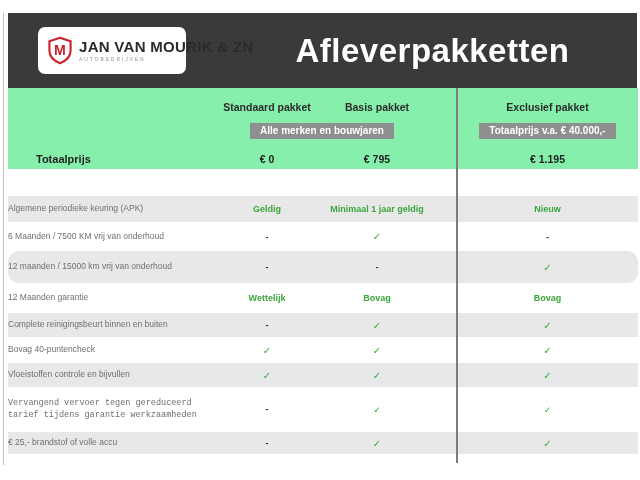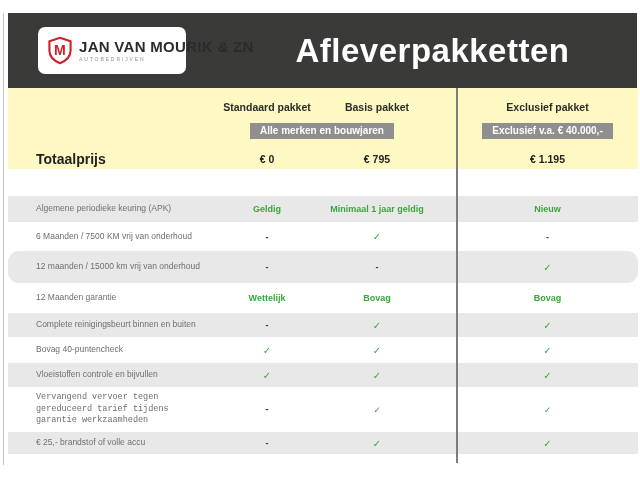--- a/index.html
+++ b/index.html
@@ -18,45 +18,45 @@
   .logo-sub{font-size:5px;color:#9a8f8f;letter-spacing:1.9px;margin-top:1px;white-space:nowrap;}
   .page-title{position:absolute;left:240px;right:20px;top:0;height:75px;margin:0;
               display:flex;align-items:center;justify-content:center;
               color:#ffffff;font-size:33px;font-weight:bold;letter-spacing:.5px;}
 
   
   .table{position:absolute;left:8px;top:88px;width:630px;}
   .grid{display:grid;grid-template-columns:204px 110px 110px 25px 181px;align-items:center;}
   .cell-c{text-align:center;}
 
-  .head-band{background:#fef9c3;height:81px;padding-top:10px;box-sizing:border-box;}
+  .head-band{background:#86efac;height:81px;padding-top:10px;box-sizing:border-box;}
   .hdr-row{height:18px;}
   .hdr{font-size:10.5px;font-weight:bold;color:#2b2b2b;}
   .badge-row{height:20px;margin-top:3px;}
   .badge-span{grid-column:2 / 4;text-align:center;}
   .badge{display:inline-block;background:#8f8f8f;color:#ffffff;font-size:10px;font-weight:bold;
          padding:3px 10px 3px;line-height:1;}
   .totals-row{height:20px;margin-top:10px;}
-  .totals-label{font-size:14px;font-weight:bold;color:#222;padding-left:28px;}
+  .totals-label{font-size:11px;font-weight:bold;color:#222;padding-left:28px;}
   .total-val{font-size:10.5px;font-weight:bold;color:#222;}
 
   .band-gap{height:27px;background:#ffffff;}
 
   .row{background:#ffffff;}
   .row.alt{background:#e8e8e8;}
   .row:nth-child(1){height:26px;}
   .row:nth-child(2){height:29px;}
   .row:nth-child(3){height:32px;border-radius:11px;}
   .row:nth-child(4){height:30px;}
   .row:nth-child(5){height:24px;}
   .row:nth-child(6){height:26px;}
   .row:nth-child(7){height:24px;}
   .row:nth-child(8){height:45px;font-family:Liberation Mono, monospace;}
   .row:nth-child(9){height:22px;}
-  .feat-label{font-size:8.5px;color:#6f6f6f;padding-left:28px;line-height:1.35;}
+  .feat-label{font-size:8.5px;color:#6f6f6f;line-height:1.35;}
   .val{font-size:9px;font-weight:bold;color:#3aa63c;}
   .val.check{font-size:10px;font-weight:normal;}
   .val.dash{color:#333;font-size:9px;}
 
   .tail{height:27px;background:#ffffff;}
   .bottom-strip{height:5px;background:#e0e0e0;}
 
   .col-divider{position:absolute;left:448px;top:0;width:2px;height:375px;background:#7d7d7d;}
 </style>
 </head>
@@ -90,21 +90,21 @@
         <div></div>
         <div class="cell-c hdr">Exclusief pakket</div>
       </div>
       <div class="grid badge-row">
         <div></div>
         <div class="badge-span">
           <span class="badge">Alle merken en bouwjaren</span>
         </div>
         <div></div>
         <div class="cell-c">
-          <span class="badge">Exclusief v.a. € 40.000,-</span>
+          <span class="badge">Totaalprijs v.a. € 40.000,-</span>
         </div>
       </div>
       <div class="grid totals-row">
         <div class="totals-label">Totaalprijs</div>
         <div class="cell-c total-val">€ 0</div>
         <div class="cell-c total-val">€ 795</div>
         <div></div>
         <div class="cell-c total-val">€ 1.195</div>
       </div>
     </div>

